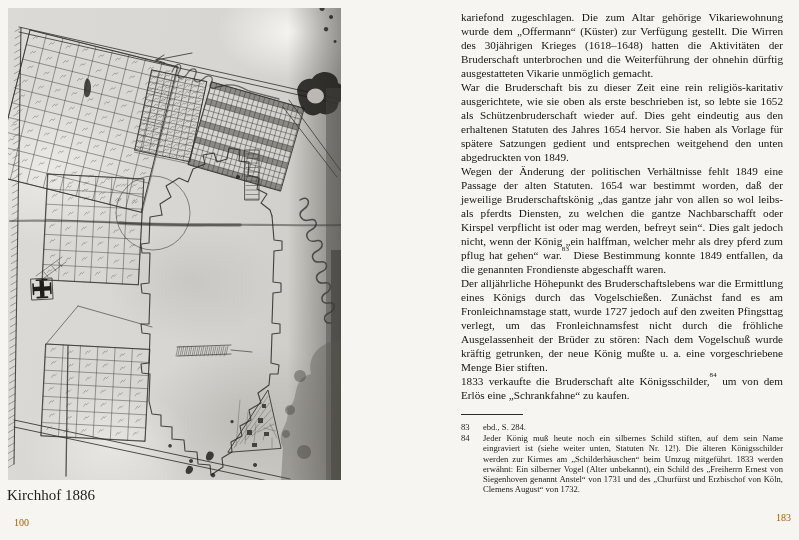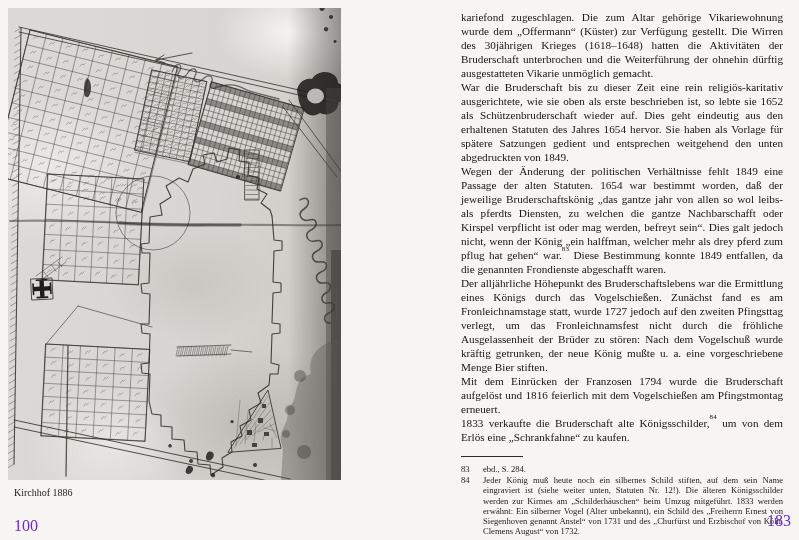--- a/index.html
+++ b/index.html
@@ -20,22 +20,22 @@
     background:
       linear-gradient(to right, rgba(0,0,0,0) 84%, rgba(60,58,53,.30) 94%, rgba(42,40,37,.42) 100%),
       radial-gradient(110px 70px at 86% 5%, rgba(252,252,250,.85), rgba(252,252,250,0) 70%),
       radial-gradient(150px 110px at 12% 34%, rgba(248,247,244,.55), rgba(248,247,244,0) 70%),
       radial-gradient(120px 90px at 30% 93%, rgba(246,245,242,.5), rgba(246,245,242,0) 70%),
       radial-gradient(120px 90px at 55% 58%, rgba(150,147,140,.22), rgba(150,147,140,0) 70%),
       radial-gradient(160px 110px at 72% 88%, rgba(140,137,130,.30), rgba(140,137,130,0) 72%),
       linear-gradient(100deg,#dcdad6 0%,#d8d6d2 55%,#d0cec9 82%,#c6c3bd 100%);
   }
   .photo svg{position:absolute;inset:0;width:100%;height:100%;}
-  .caption{position:absolute;left:14px;top:487px;font-size:10px;color:#23221f;font-family:Liberation Serif, serif;}
-  .pagenum{font-size:16px;color:#6d28d9;}
+  .caption{position:absolute;left:7px;top:487px;font-size:15px;color:#23221f;font-family:Liberation Serif, serif;}
+  .pagenum{font-size:10px;color:#a16207;}
   .pagenum.left{position:absolute;left:14px;top:517px;}
   .pagenum.right{position:absolute;right:8px;top:512px;}
 
   
   .textcol{
     position:absolute;left:41px;top:10px;width:322px;
     font-size:11.2px;line-height:14px;text-align:justify;color:#161512;
   }
   .para{margin:0;}
   sup.fnref{font-size:.62em;position:relative;top:-.45em;line-height:0;letter-spacing:.2px;}
@@ -122,21 +122,20 @@
     <div class="pagenum left">100</div>
   </div>
 
   <div class="page page-right">
     <div class="textcol">
       <div id="paragraphs">
           <p class="para">kariefond zugeschlagen. Die zum Altar gehörige Vikariewohnung wurde dem „Offermann“ (Küster) zur Verfügung gestellt. Die Wirren des 30jährigen Krieges (1618–1648) hatten die Aktivitäten der Bruderschaft unterbrochen und die Weiterführung der ohnehin dürftig ausgestatteten Vikarie unmöglich gemacht.</p>
           <p class="para">War die Bruderschaft bis zu dieser Zeit eine rein religiös-karitativ ausgerichtete, wie sie oben als erste beschrieben ist, so lebte sie 1652 als Schützenbruderschaft wieder auf. Dies geht eindeutig aus den erhaltenen Statuten des Jahres 1654 hervor. Sie haben als Vorlage für spätere Satzungen gedient und entsprechen weitgehend den unten abgedruckten von 1849.</p>
           <p class="para">Wegen der Änderung der politischen Verhältnisse fehlt 1849 eine Passage der alten Statuten. 1654 war bestimmt worden, daß der jeweilige Bruderschaftskönig „das gantze jahr von allen so wol leibs- als pferdts Diensten, zu welchen die gantze Nachbarschafft oder Kirspel verpflicht ist oder mag werden, befreyt sein“. Dies galt jedoch nicht, wenn der König „ein halffman, welcher mehr als drey pferd zum pflug hat gehen“ war.<sup class="fnref">83</sup> Diese Bestimmung konnte 1849 entfallen, da die genannten Frondienste abgeschafft waren.</p>
           <p class="para">Der alljährliche Höhepunkt des Bruderschaftslebens war die Ermittlung eines Königs durch das Vogelschießen. Zunächst fand es am Fronleichnamstage statt, wurde 1727 jedoch auf den zweiten Pfingsttag verlegt, um das Fronleichnamsfest nicht durch die fröhliche Ausgelassenheit der Brüder zu stören: Nach dem Vogelschuß wurde kräftig getrunken, der neue König mußte u. a. eine vorgeschriebene Menge Bier stiften.</p>
-          <p class="para">Mit dem Einrücken der Franzosen 1794 wurde die Bruderschaft aufgelöst und 1816 feierlich mit dem Vogelschießen am Pfingstmontag erneuert.</p>
           <p class="para">1833 verkaufte die Bruderschaft alte Königsschilder,<sup class="fnref">84</sup> um von dem Erlös eine „Schrankfahne“ zu kaufen.</p>
         </div>
       <div class="fnrule"></div>
       <div class="footnotes" id="footnotes">
           <div class="fn">
             <span class="fn-num">83</span>
             <span class="fn-text">ebd., S. 284.</span>
           </div>
           <div class="fn">
             <span class="fn-num">84</span>

